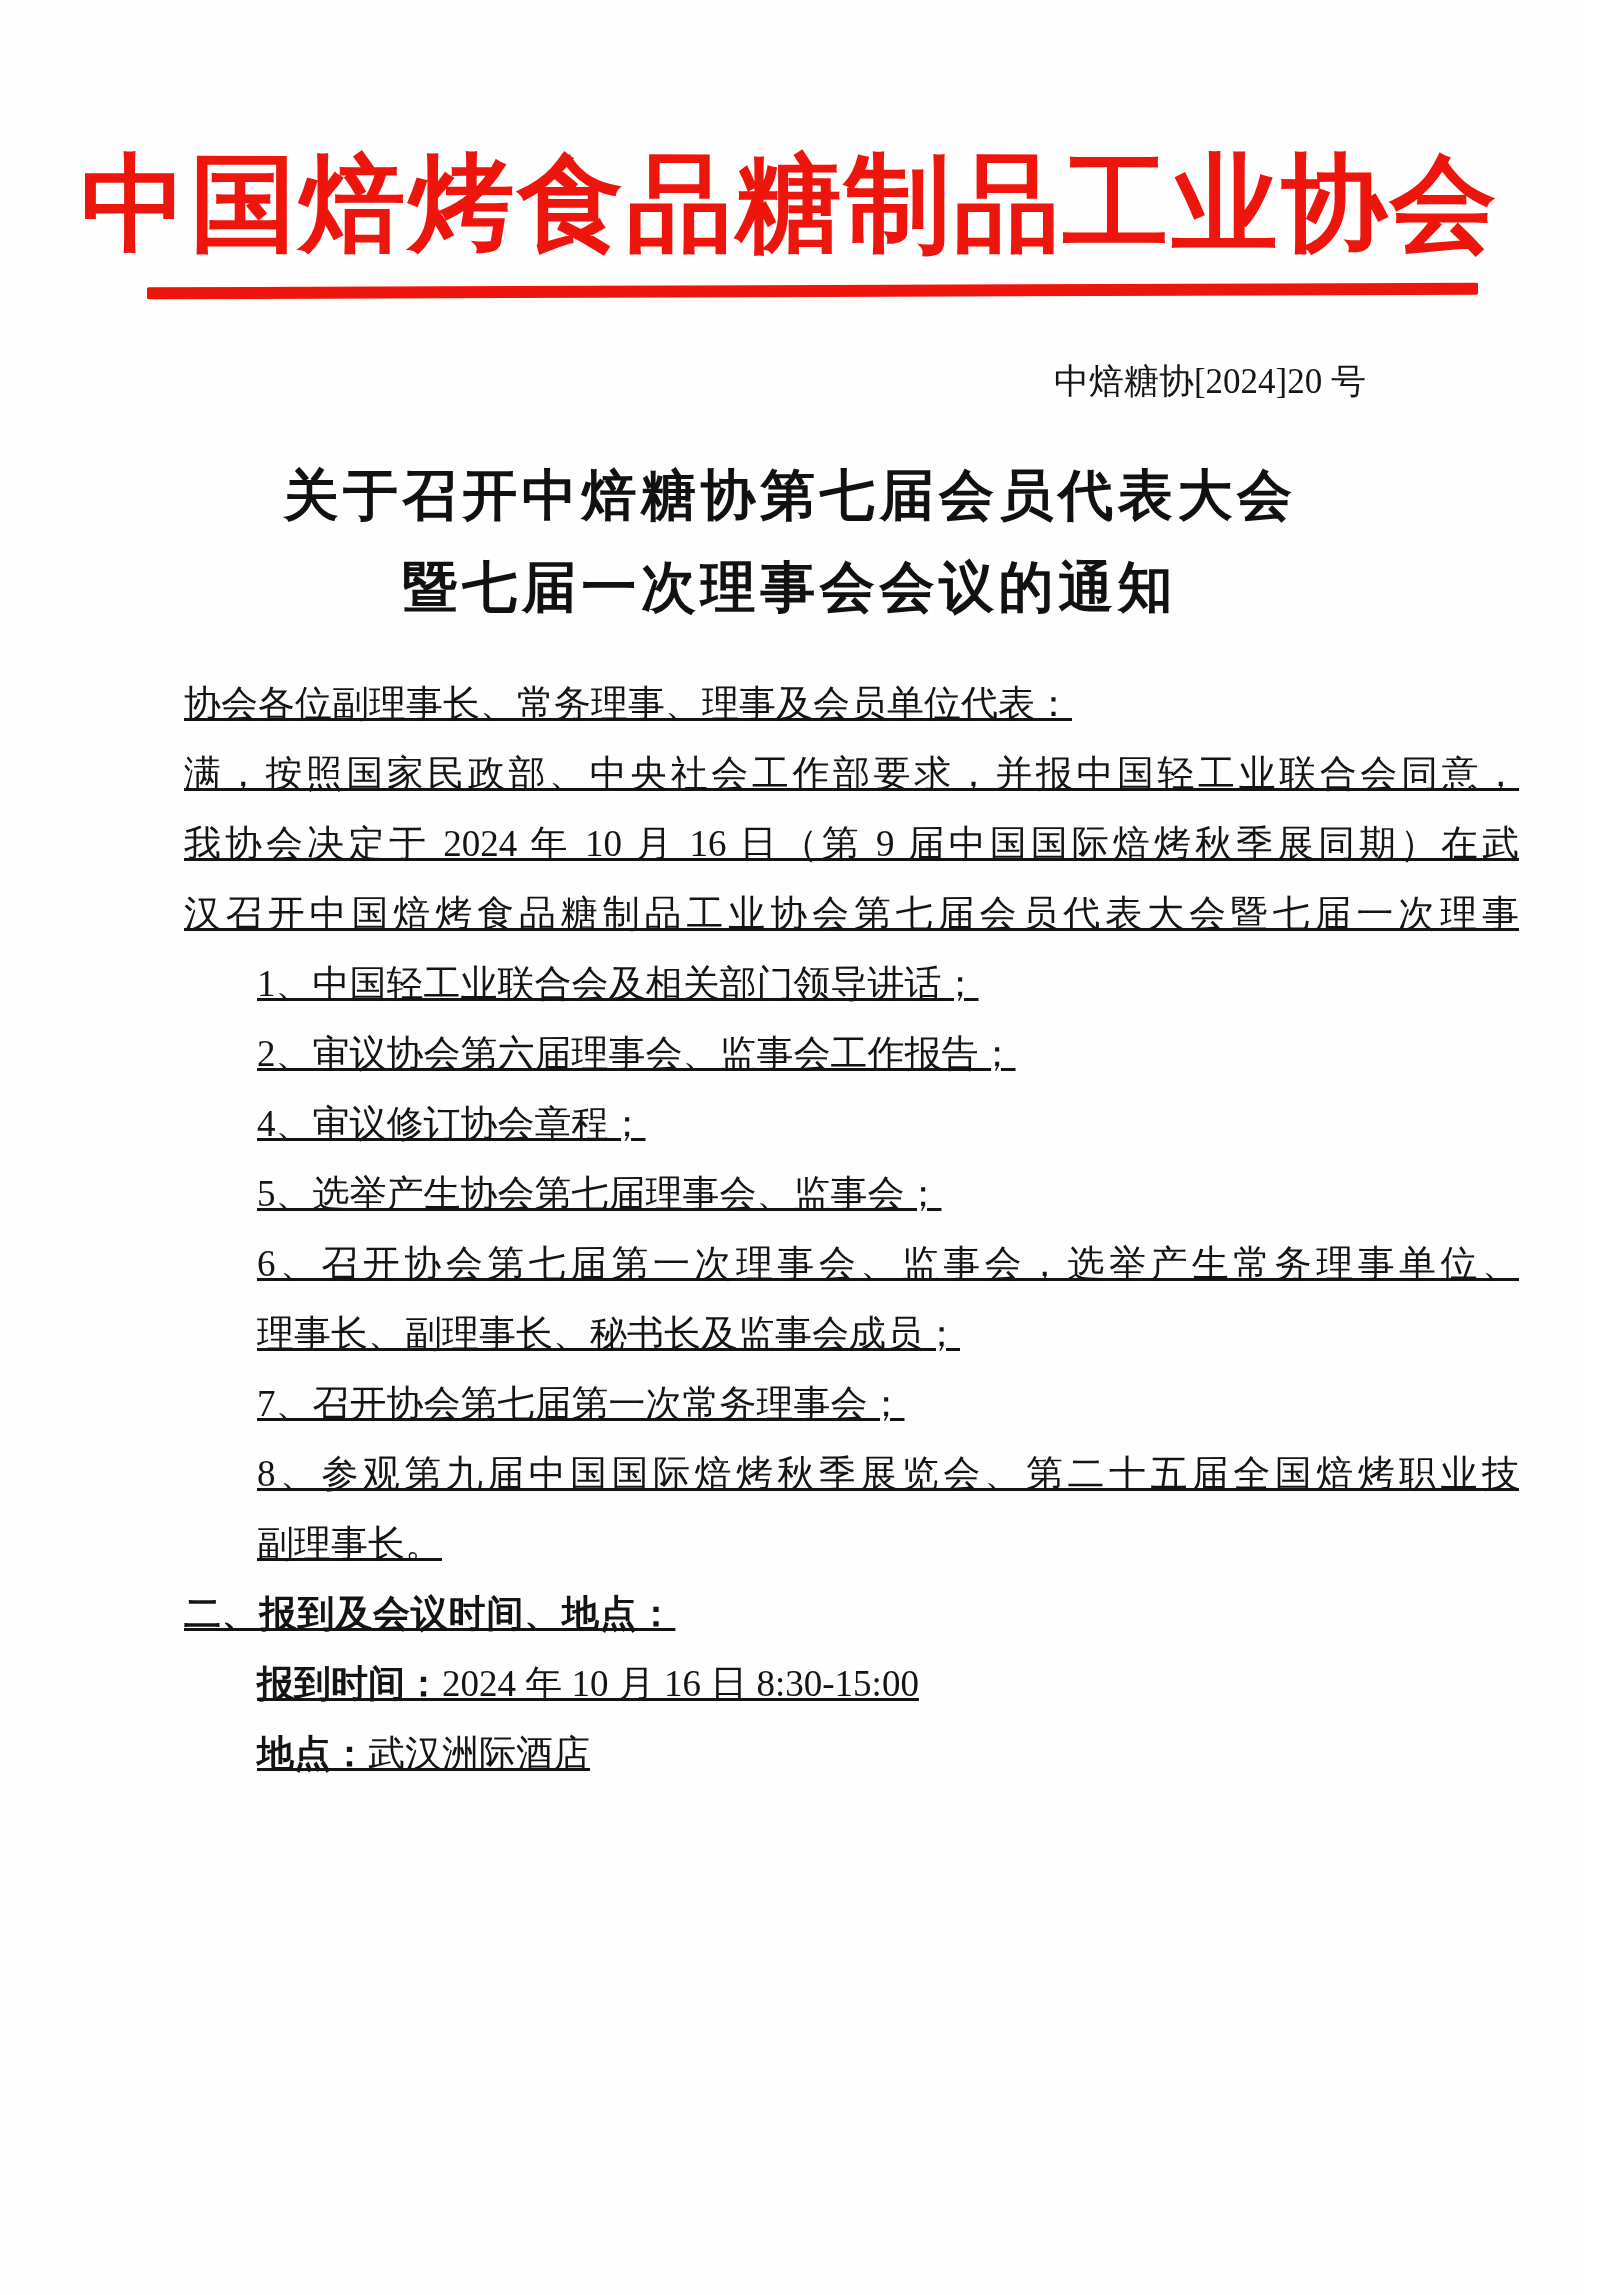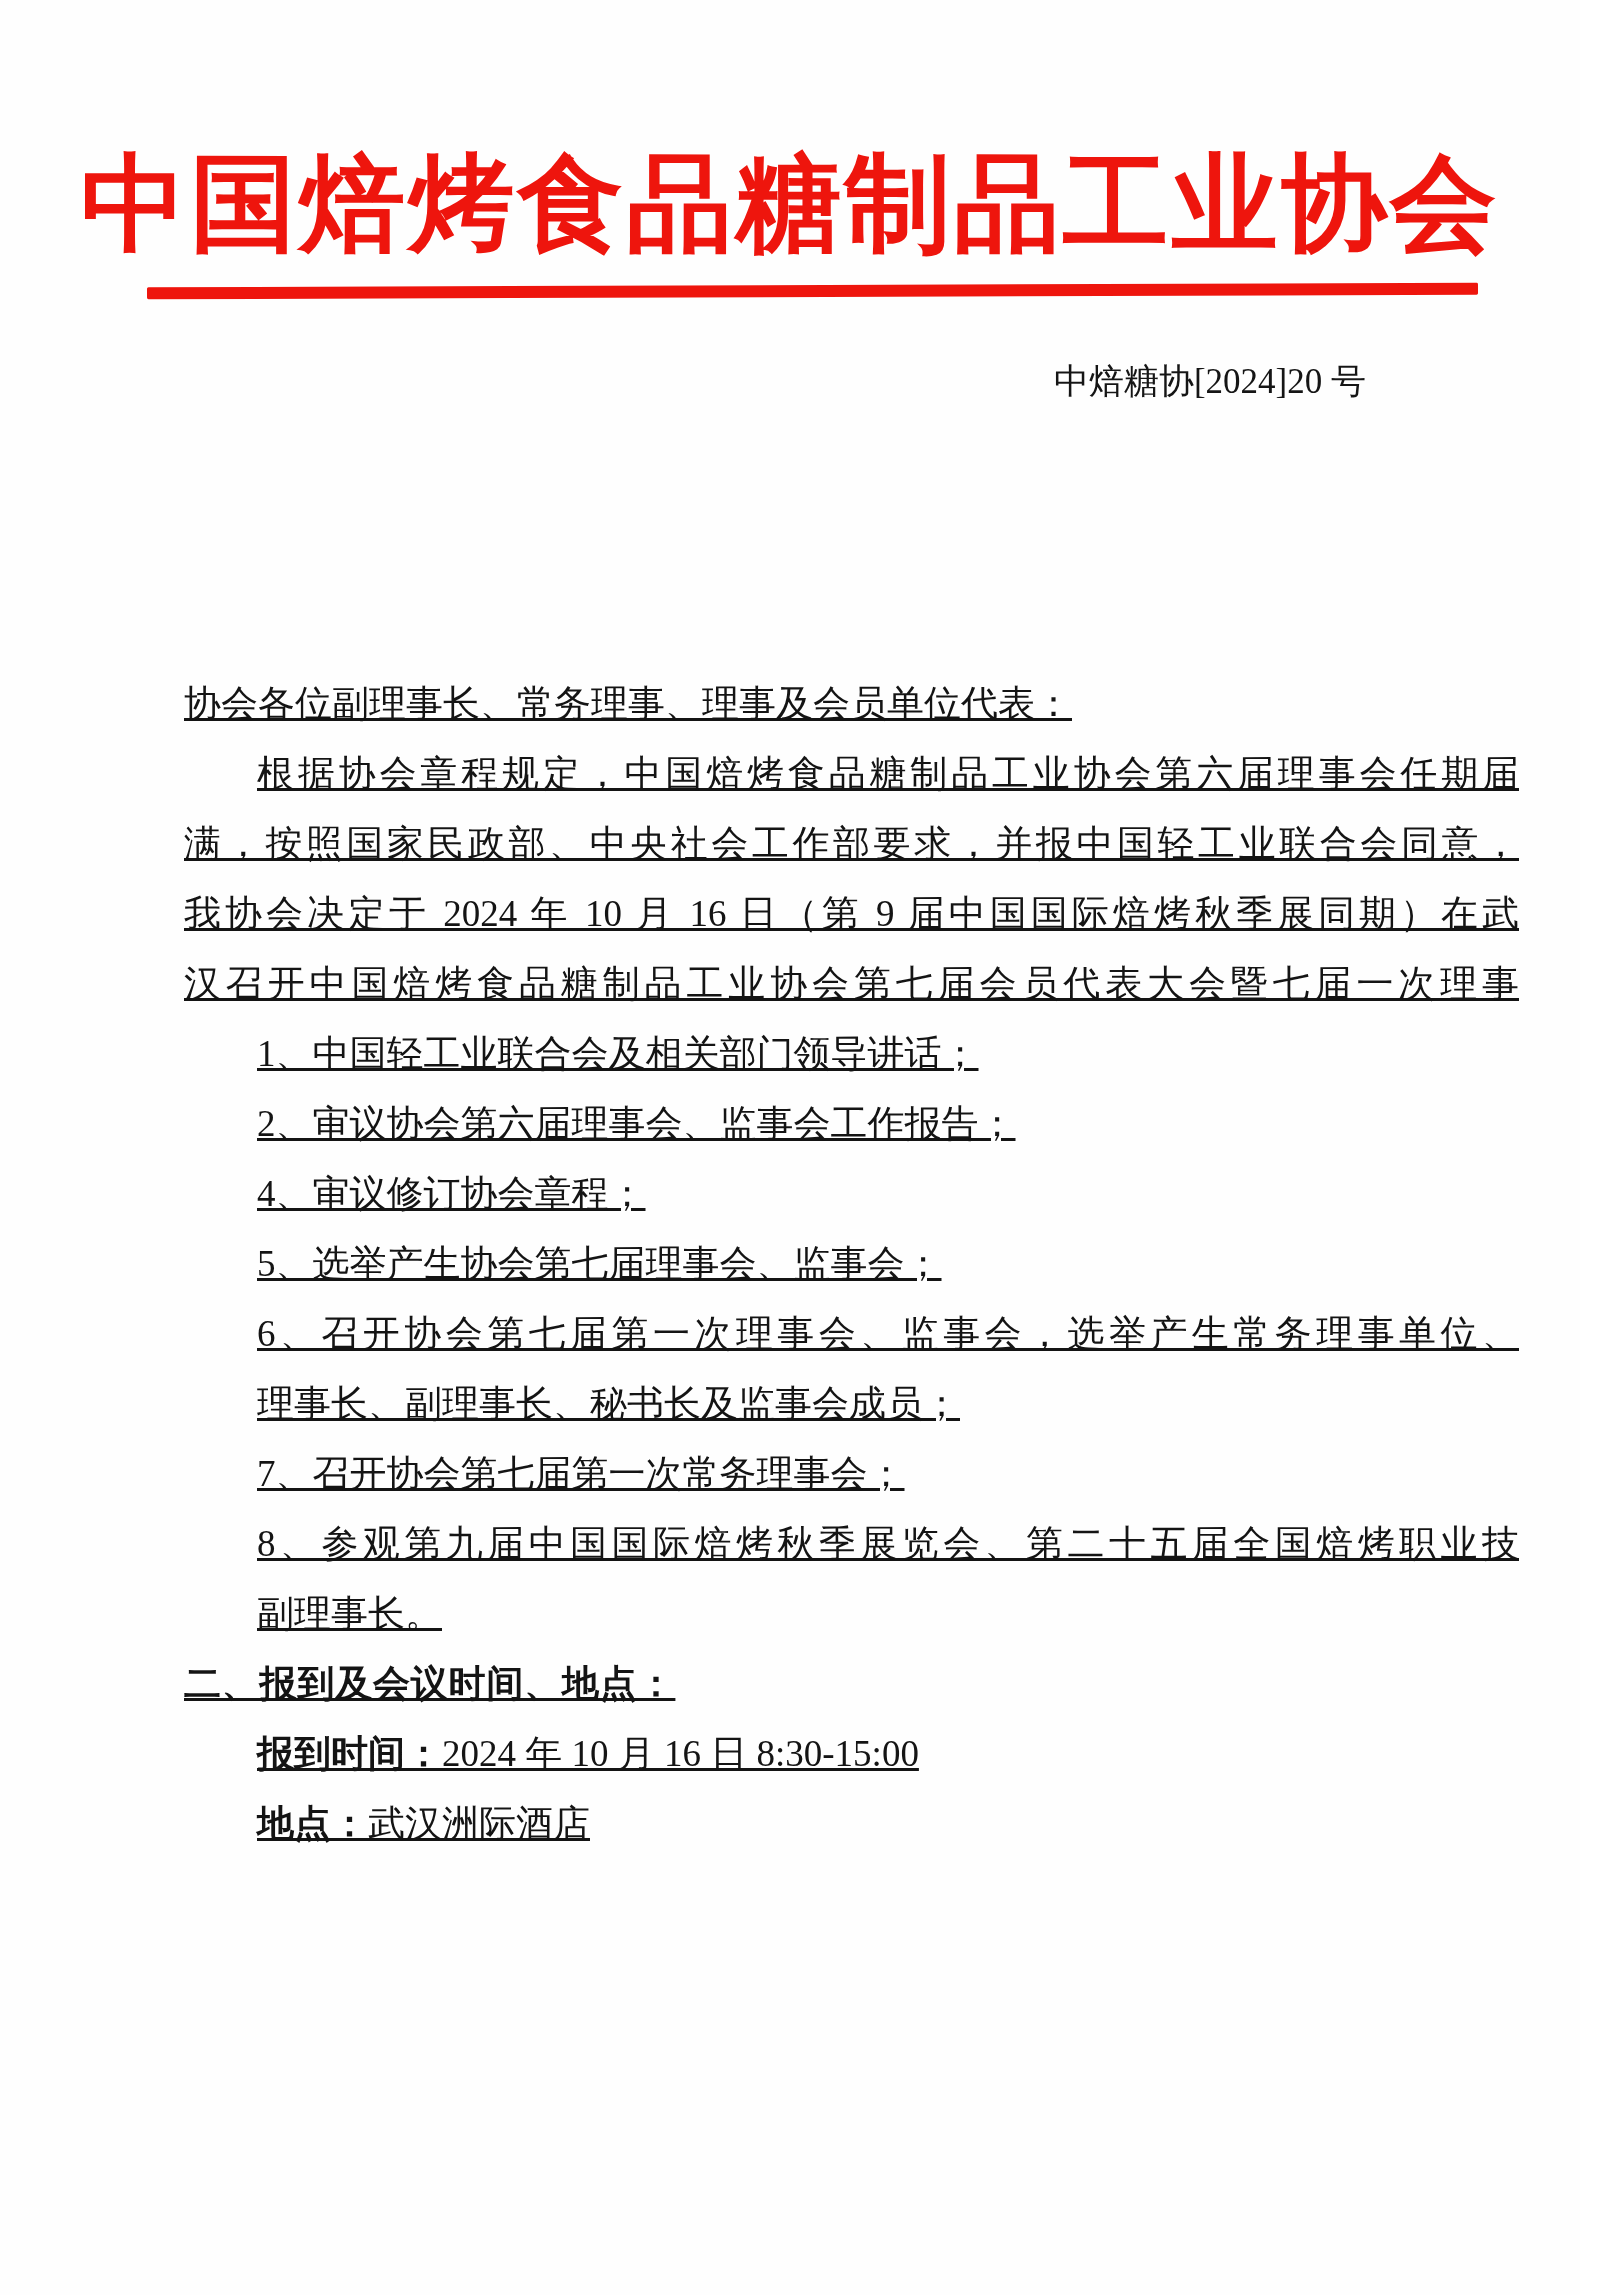--- a/index.html
+++ b/index.html
@@ -107,25 +107,28 @@
 <body>
 
 <div class="page">
 
   <div class="org-name">中国焙烤食品糖制品工业协会</div>
 
   <div class="red-divider"></div>
 
   <div class="doc-number">中焙糖协[2024]20 号</div>
 
+  <div class="notice-title">
+    <div>关于召开中焙糖协第七届会员代表大会</div>
+    <div>暨七届一次理事会会议的通知</div>
+  </div>
 
   <div class="body-text">
     <div class="line">协会各位副理事长、常务理事、理事及会员单位代表：</div>
 
-    <div class="line indent justify">根据协会章程规定，中国焙烤食品糖制品工业协会第六届理事会任期届</div>
     <div class="line justify">满，按照国家民政部、中央社会工作部要求，并报中国轻工业联合会同意，</div>
     <div class="line justify">我协会决定于 2024 年 10 月 16 日（第 9 届中国国际焙烤秋季展同期）在武</div>
     <div class="line justify">汉召开中国焙烤食品糖制品工业协会第七届会员代表大会暨七届一次理事</div>
 
 
     <div class="line indent">1、中国轻工业联合会及相关部门领导讲话；</div>
     <div class="line indent">2、审议协会第六届理事会、监事会工作报告；</div>
     <div class="line indent">4、审议修订协会章程；</div>
     <div class="line indent">5、选举产生协会第七届理事会、监事会；</div>
     <div class="line indent justify">6、召开协会第七届第一次理事会、监事会，选举产生常务理事单位、</div>

